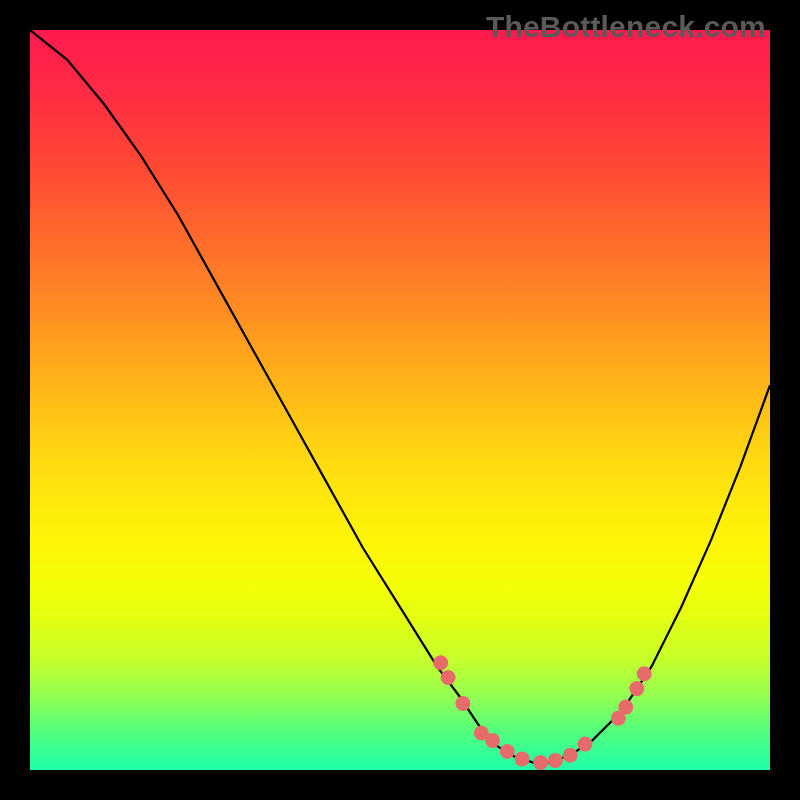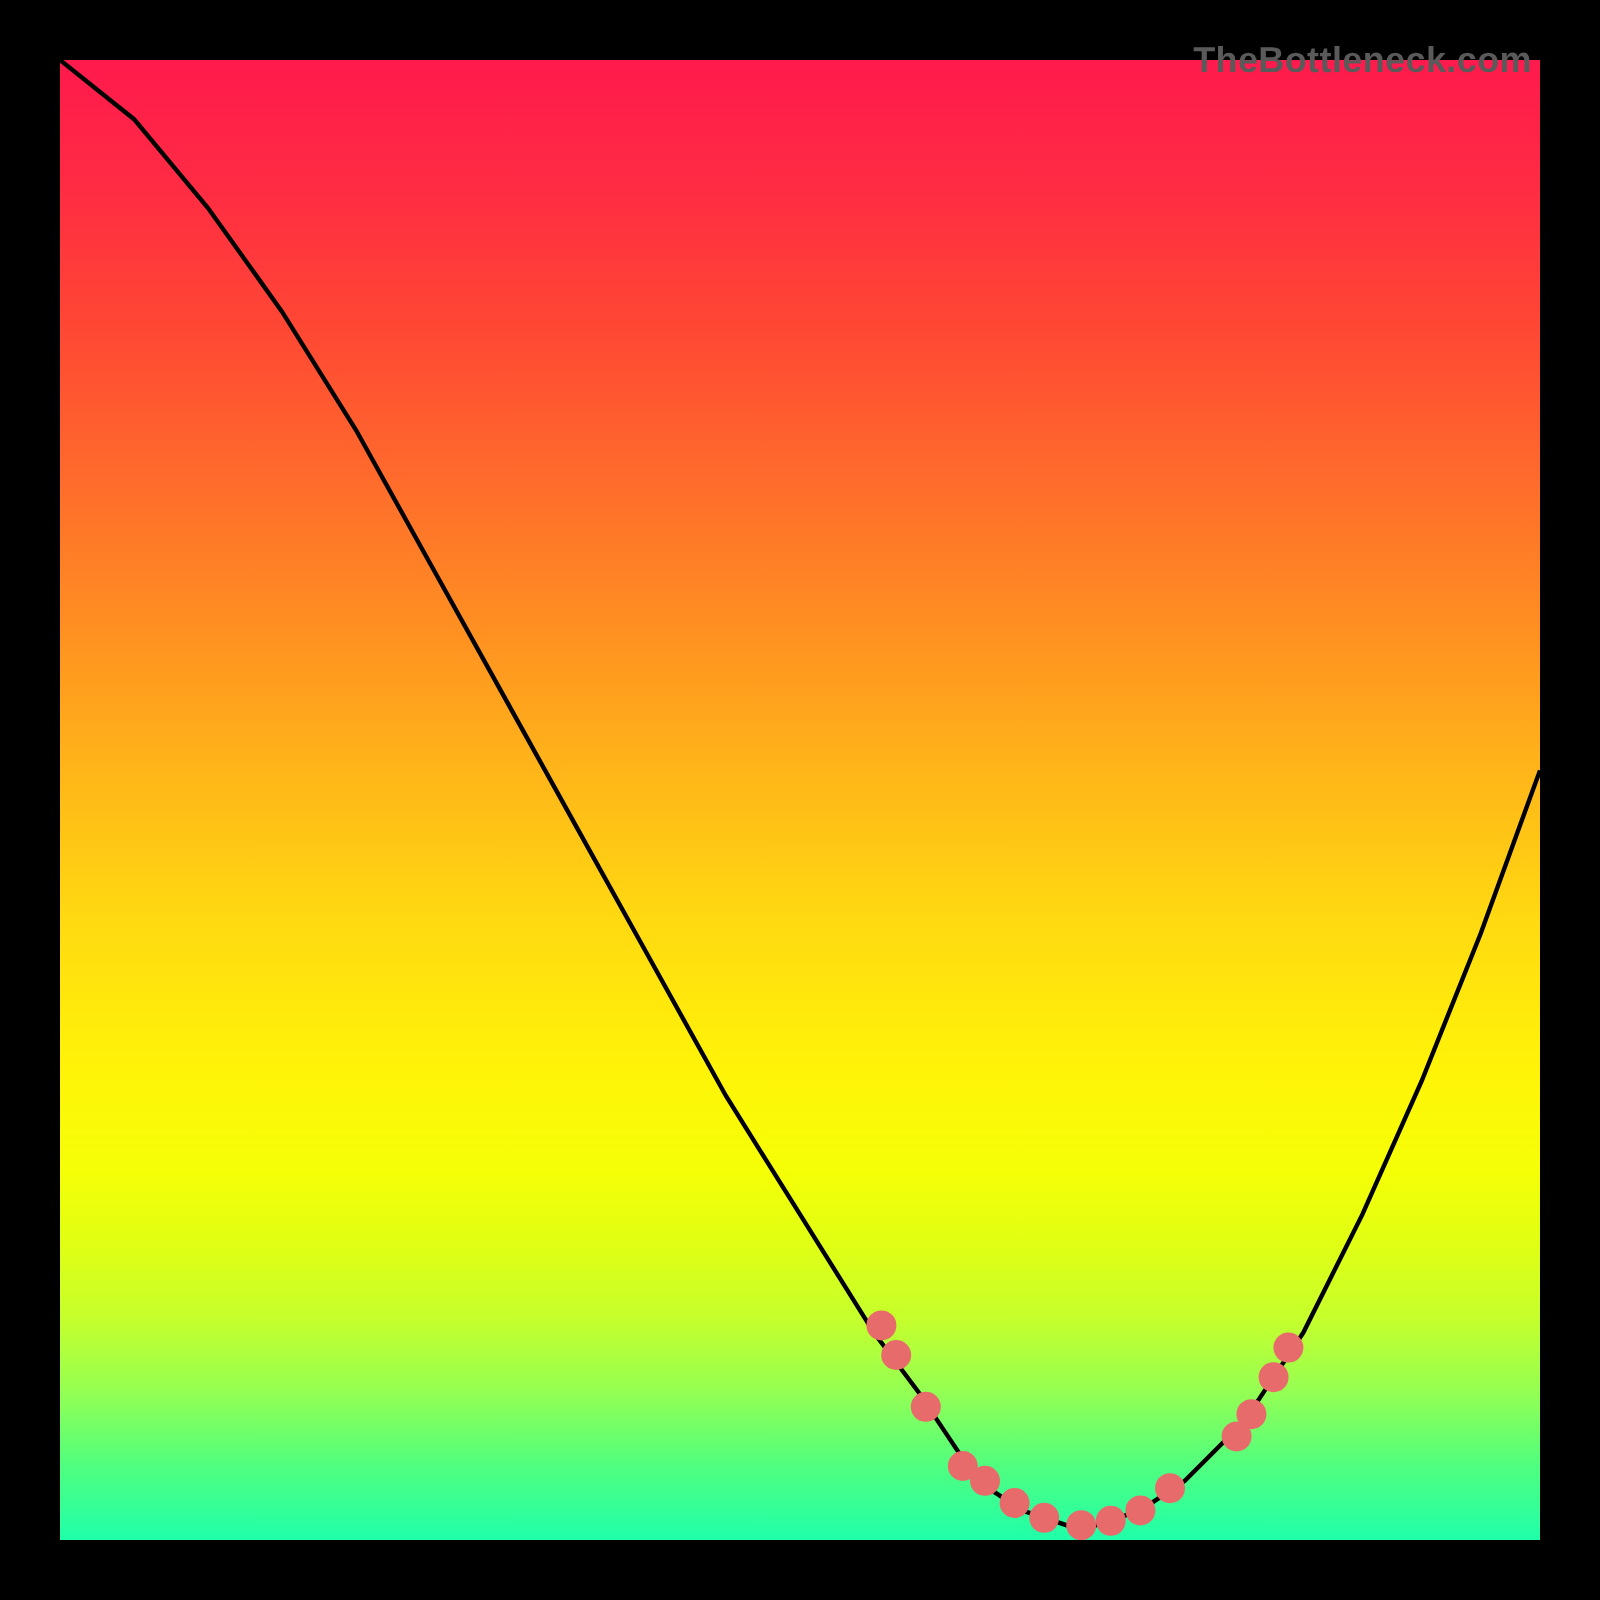--- a/index.html
+++ b/index.html
@@ -36,24 +36,24 @@
       #fff308 68%,
       #f5ff06 75%,
       #e0ff14 80%,
       #c6ff2c 85%,
       #94ff53 90%,
       #50ff7f 95%,
       #1fffaa 100%);
   }
   .watermark {
     position: absolute;
-    top: 20px;
+    top: 10px;
     right: 34px;
     color: #5a5a5a;
-    font-size: 18px;
+    font-size: 30px;
     font-weight: 600;
     letter-spacing: 0.2px;
     user-select: none;
   }
   svg.curve {
     position: absolute;
     left: 0;
     top: 0;
     width: 100%;
     height: 100%;

